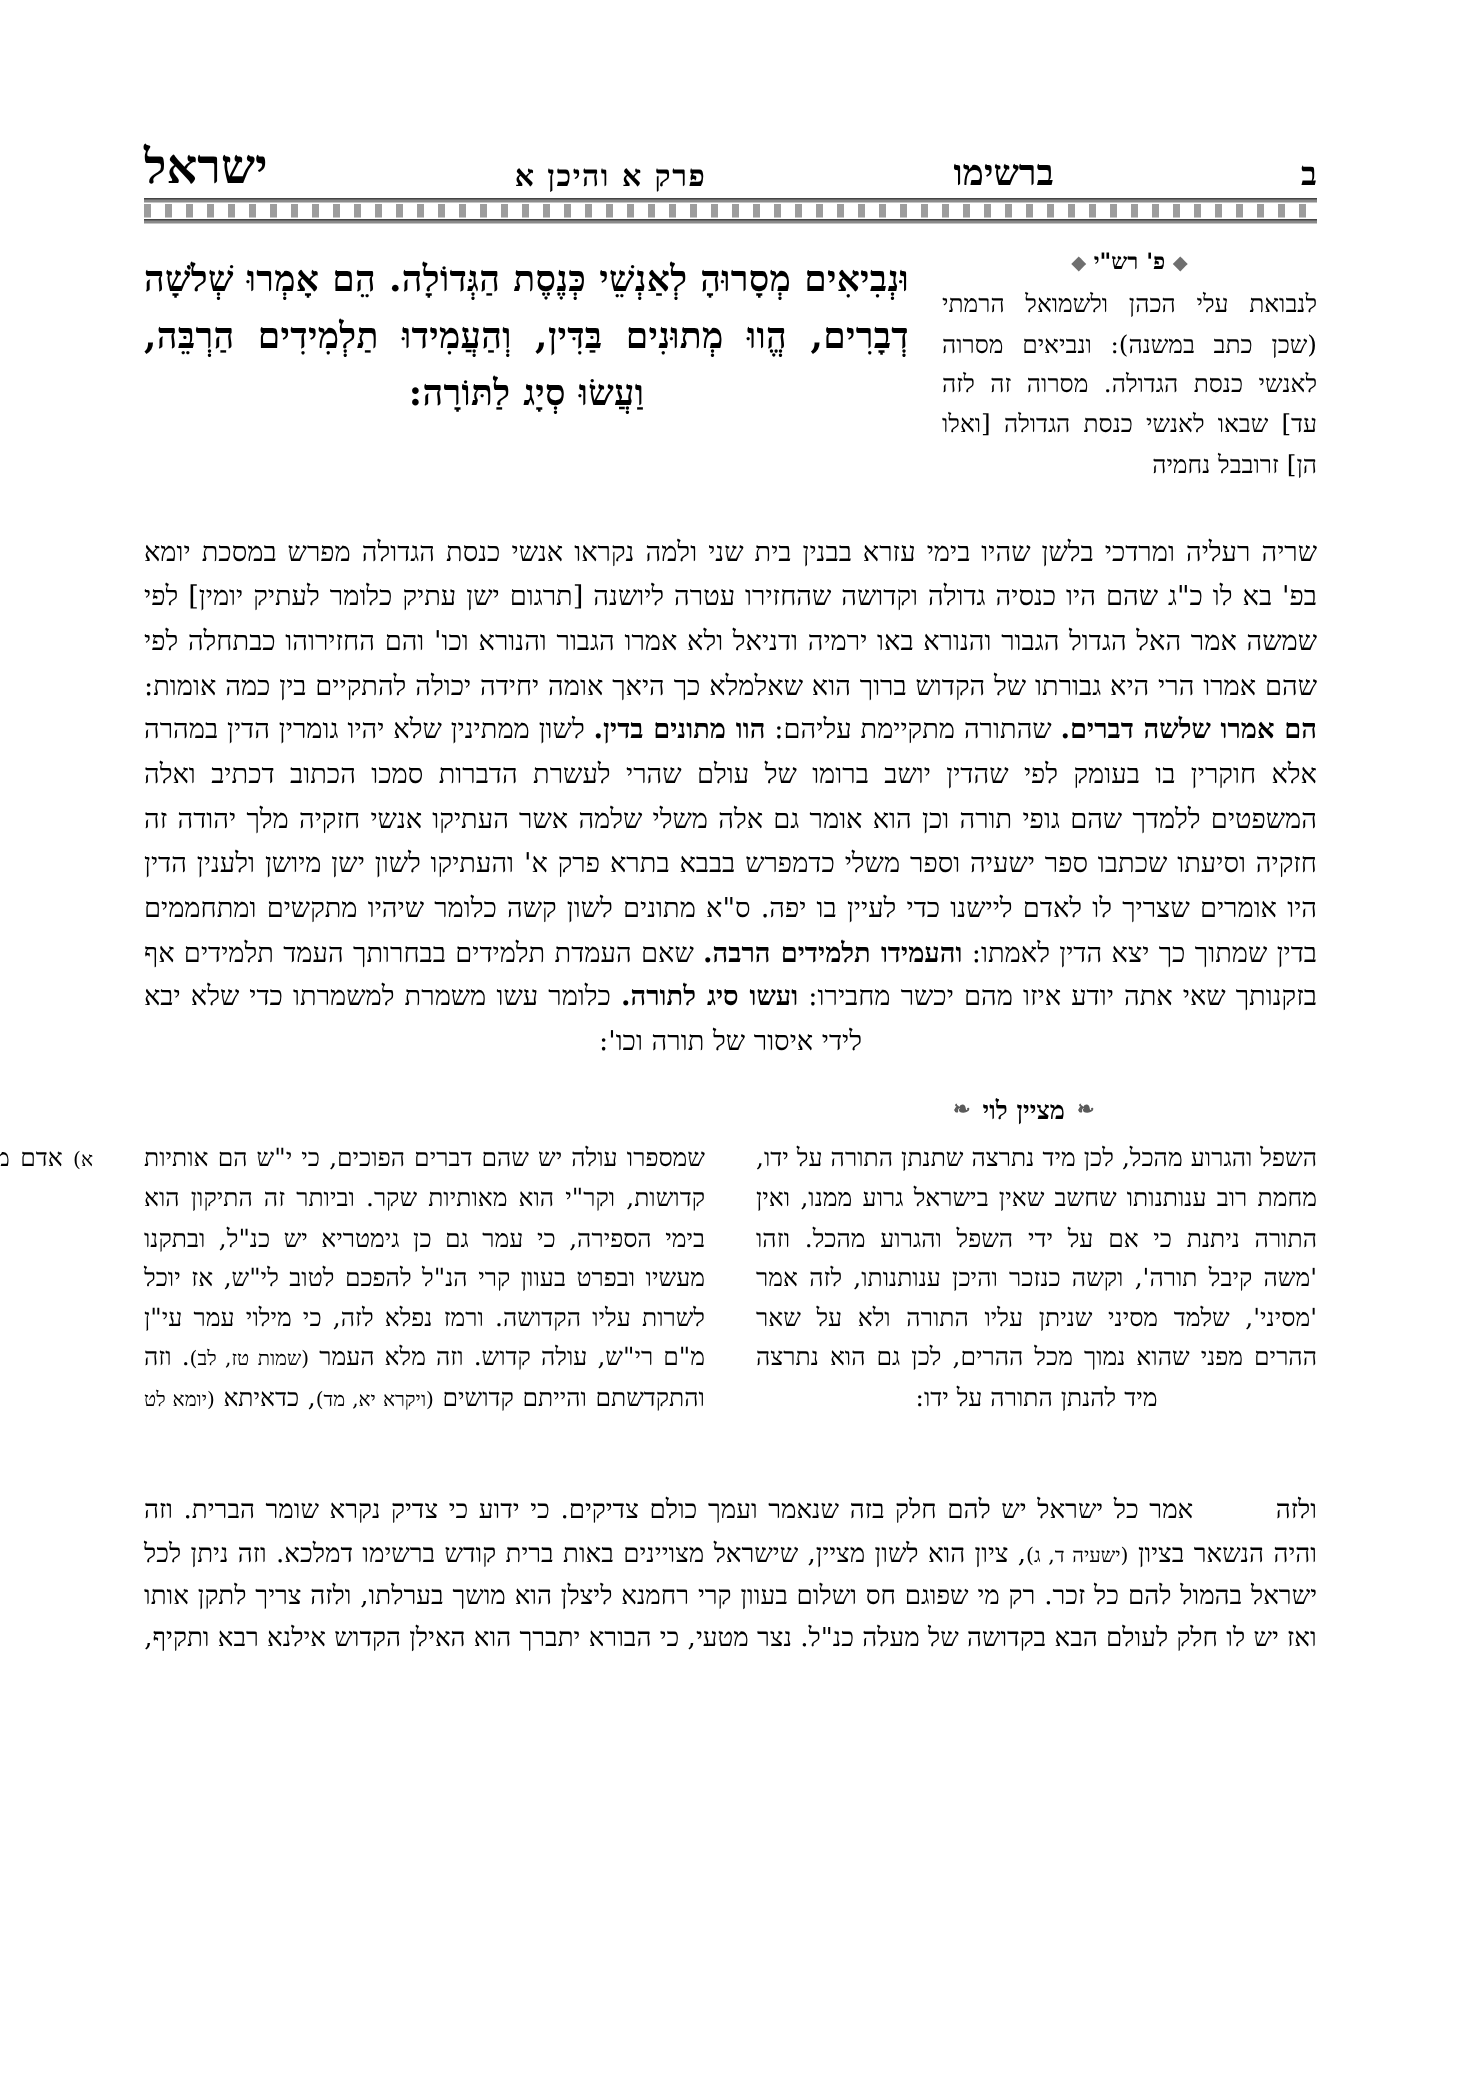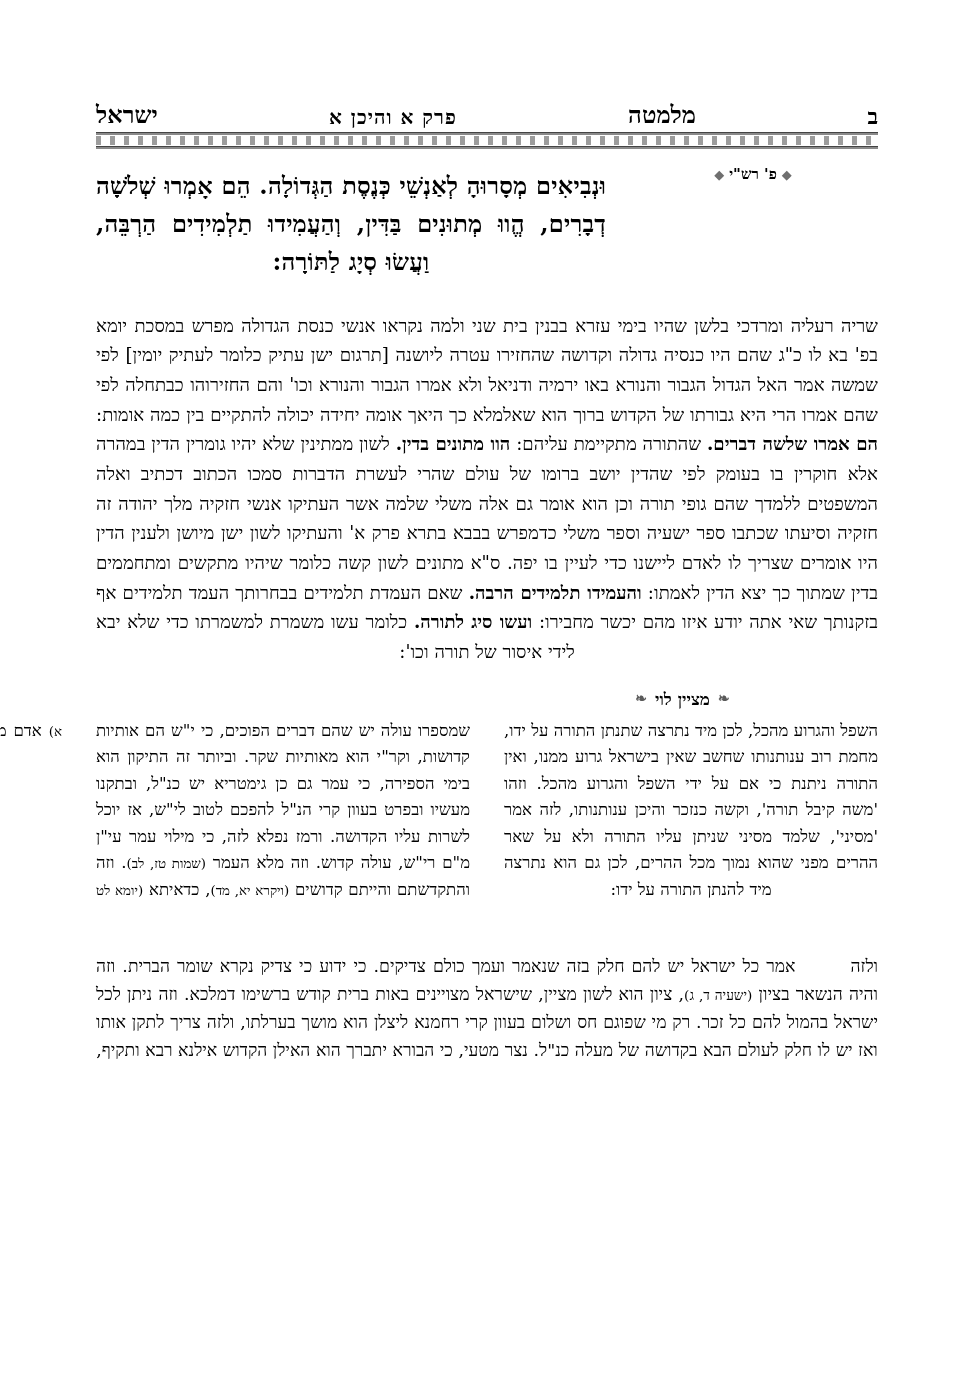--- a/index.html
+++ b/index.html
@@ -40,21 +40,21 @@
     font-family: "DejaVu Serif", "Liberation Serif", serif;
     font-weight: bold;
     font-size: 23px;
     line-height: 1;
     white-space: nowrap;
     padding-bottom: 3px;
   }
   .runhead .rh-page  { font-size: 22px; }
   .runhead .rh-title { font-size: 24px; }
   .runhead .rh-loc   { font-size: 20px; letter-spacing: 1px; font-weight: bold;}
-  .runhead .rh-book  { font-size: 24px; }
+  .runhead .rh-book  { font-size: 32px; }
 
   .headrule {
     margin-top: 2px;
     height: 17px;
     position: relative;
   }
   .headrule .ln {
     position: absolute; left: 0; right: 0;
     height: 2px;
     background: #8a8a8a;
@@ -165,37 +165,38 @@
   .bottom b { font-weight: normal; margin-left: 48px; }
   .bottom .cite { font-size: 13.6px; }
 </style>
 </head>
 <body>
 
 <div class="page">
 
   <div class="runhead">
     <span class="rh-item rh-page">ב</span>
-    <span class="rh-item rh-title">מלמטה</span>
+    <span class="rh-item rh-title">ברשימו</span>
     <span class="rh-item rh-loc">פרק א והיכן א</span>
     <span class="rh-item rh-book">ישראל</span>
   </div>
 
   <div class="headrule">
     <div class="ln top"></div>
     <div class="band"></div>
     <div class="ln bot"></div>
   </div>
 
   <div class="topblock">
 
     <div class="rashi-col">
       <div class="rashi-head">
         <span class="dia">◆</span><span>פ' רש"י</span><span class="dia">◆</span>
       </div>
+      <div class="rashi-body">לנבואת עלי הכהן ולשמואל הרמתי (שכן כתב במשנה): ונביאים מסרוה לאנשי כנסת הגדולה. מסרוה זה לזה עד] שבאו לאנשי כנסת הגדולה [ואלו הן] זרובבל נחמיה</div>
     </div>
 
     <div class="mishnah">וּנְבִיאִים מְסָרוּהָ לְאַנְשֵׁי כְּנֶסֶת הַגְּדוֹלָה. הֵם אָמְרוּ שְׁלֹשָׁה דְבָרִים, הֱווּ מְתוּנִים בַּדִּין, וְהַעֲמִידוּ תַלְמִידִים הַרְבֵּה, וַעֲשׂוּ סְיָג לַתּוֹרָה:</div>
   </div>
 
   <div class="maincomm">
     <span>שריה רעליה ומרדכי בלשן שהיו בימי עזרא בבנין בית שני ולמה נקראו אנשי כנסת הגדולה מפרש במסכת יומא בפ' בא לו כ"ג שהם היו כנסיה גדולה וקדושה שהחזירו עטרה ליושנה [תרגום ישן עתיק כלומר לעתיק יומין] לפי שמשה אמר האל הגדול הגבור והנורא באו ירמיה ודניאל ולא אמרו הגבור והנורא וכו' והם החזירוהו כבתחלה לפי שהם אמרו הרי היא גבורתו של הקדוש ברוך הוא שאלמלא כך היאך אומה יחידה יכולה להתקיים בין כמה אומות: </span><b>הם אמרו שלשה דברים.</b><span> שהתורה מתקיימת עליהם: </span><b>הוו מתונים בדין.</b><span> לשון ממתינין שלא יהיו גומרין הדין במהרה אלא חוקרין בו בעומק לפי שהדין יושב ברומו של עולם שהרי לעשרת הדברות סמכו הכתוב דכתיב ואלה המשפטים ללמדך שהם גופי תורה וכן הוא אומר גם אלה משלי שלמה אשר העתיקו אנשי חזקיה מלך יהודה זה חזקיה וסיעתו שכתבו ספר ישעיה וספר משלי כדמפרש בבבא בתרא פרק א' והעתיקו לשון ישן מיושן ולענין הדין היו אומרים שצריך לו לאדם ליישנו כדי לעיין בו יפה. ס"א מתונים לשון קשה כלומר שיהיו מתקשים ומתחממים בדין שמתוך כך יצא הדין לאמתו: </span><b>והעמידו תלמידים הרבה.</b><span> שאם העמדת תלמידים בבחרותך העמד תלמידים אף בזקנותך שאי אתה יודע איזו מהם יכשר מחבירו: </span><b>ועשו סיג לתורה.</b><span> כלומר עשו משמרת למשמרתו כדי שלא יבא לידי איסור של תורה וכו':</span>
   </div>
 
   <div class="cols-heads">

